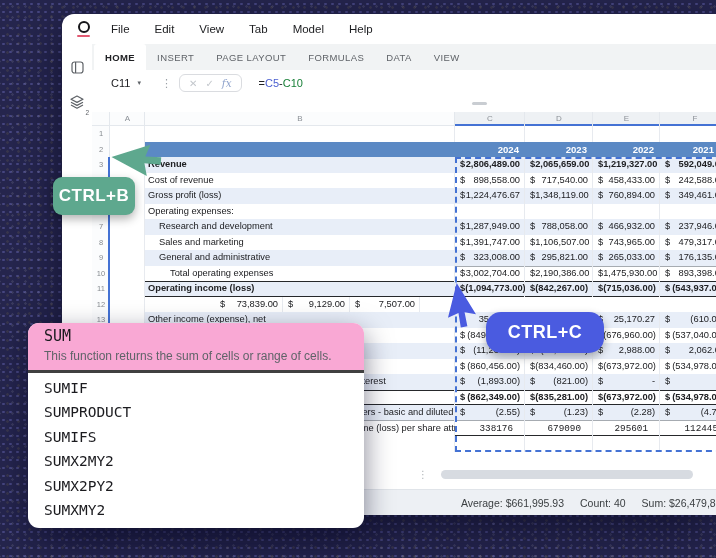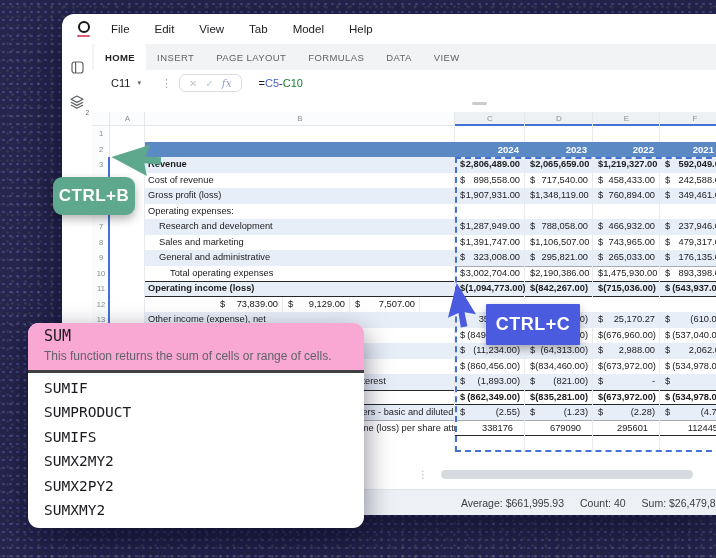--- a/index.html
+++ b/index.html
@@ -49,41 +49,41 @@
   .ch{height:14px;line-height:14px;font-size:8px;color:#8b9096;text-align:center;background:#fbfcfd;
     box-shadow:inset -1px 0 0 #e4e8ed, inset 0 -1px 0 #e4e8ed;flex:none;}
   .ch.gray{background:#eef1f4;}
   .ch.selu{box-shadow:inset -1px 0 0 #e4e8ed, inset 0 -2px 0 var(--accent);}
   .row{display:flex;height:15.5px;}
   .c{flex:none;font-size:9.3px;line-height:15.5px;color:#202124;overflow:hidden;white-space:nowrap;}
   .rowhdr{width:18px;background:#fbfcfd;color:#868a8f;font-size:7.5px;text-align:center;
     box-shadow:inset -1px 0 0 #e4e8ed;}
   .cb{padding-left:3px;}
   .num{display:flex;justify-content:space-between;padding:0 5px;}
-  .num.plain{justify-content:flex-end;padding-right:12px;}
+  .num.plain{justify-content:flex-end;padding-right:12px;font-family:Liberation Mono, monospace;}
   .shade{background:var(--tint);}
   .bold{font-weight:700;}
   .band{background:var(--bandblue);color:#fff;font-weight:700;font-size:9.6px;
     display:flex;justify-content:flex-end;padding-right:6px;}
   .selbox{position:absolute;left:363px;top:45px;width:277px;height:295px;
     border:2px dashed var(--accent);pointer-events:none;}
   .rowaccent{position:absolute;left:16px;top:45px;width:2px;height:295px;background:var(--accent);}
   .hscroll{position:absolute;left:0;right:0;top:356px;height:12px;display:flex;align-items:center;}
   .hdots{margin-left:326px;color:#b0b4b9;font-size:10px;}
   .pill{margin-left:13px;width:252px;height:9px;background:#d7dbe1;border-radius:5px;}
   
   .statusbar{position:absolute;left:0;right:0;bottom:0;height:26px;background:#edf0f4;
     border-top:1px solid #e0e4e9;display:flex;align-items:center;justify-content:flex-end;
     font-size:10.5px;color:#3c4043;border-radius:0 0 0 12px;overflow:hidden;}
   .statusinner{white-space:nowrap;margin-right:-26px;display:flex;gap:16px;}
   
   .badge{position:absolute;color:#fff;font-weight:700;display:flex;align-items:center;
     justify-content:center;box-shadow:0 4px 10px rgba(0,0,0,.3);letter-spacing:.5px;}
   #badgeB{left:53px;top:177px;width:82px;height:38px;border-radius:9px;background:var(--green);font-size:17px;}
-  #badgeC{left:486px;top:304px;width:94px;height:41px;border-radius:1px;background:var(--blue);font-size:18px;}
+  #badgeC{left:486px;top:312px;width:118px;height:41px;border-radius:15px;background:var(--blue);font-size:18px;}
   .cursor{position:absolute;pointer-events:none;}
   #curB{left:108px;top:150px;transform:rotate(-62deg);transform-origin:8px 5px;}
   #curC{left:452px;top:282px;transform:rotate(14deg);transform-origin:8px 5px;}
   .dropdown{position:absolute;left:28px;top:323px;width:336px;background:#fff;border-radius:11px;
     box-shadow:0 10px 28px rgba(10,10,40,.5);overflow:hidden;}
   .dd-head{background:#f9a8d4;padding:4px 16px 7px;border-bottom:3px solid #404040;}
   .dd-name{font-family:"DejaVu Sans Mono","Liberation Mono",monospace;font-size:15px;color:#1b1b1f;}
   .dd-desc{font-size:12px;color:#5f6368;margin-top:4px;}
   .dd-list{padding:3px 0 6px;}
   .dd-item{font-family:"DejaVu Sans Mono","Liberation Mono",monospace;font-size:14.5px;
@@ -224,21 +224,21 @@
               <span>$</span>
               <span>242,588.00</span>
             </div>
           </div>
           <div class="row">
             <div class="c rowhdr" style="width: 18px;">5</div>
             <div class="c" style="width: 35px; box-shadow: rgb(231, 234, 239) -1px 0px 0px inset;"></div>
             <div class="c cb shade" style="width: 310px; padding-left: 3px; box-shadow: rgb(231, 234, 239) -1px 0px 0px inset;">Gross profit (loss)</div>
             <div class="c shade num" style="width: 70px; box-shadow: rgb(231, 234, 239) -1px 0px 0px inset;">
               <span>$</span>
-              <span>1,907,931.00</span>
+              <span>1,224,476.67</span>
             </div>
             <div class="c shade num" style="width: 68px; box-shadow: rgb(231, 234, 239) -1px 0px 0px inset;">
               <span>$</span>
               <span>1,348,119.00</span>
             </div>
             <div class="c shade num" style="width: 67px; box-shadow: rgb(231, 234, 239) -1px 0px 0px inset;">
               <span>$</span>
               <span>760,894.00</span>
             </div>
             <div class="c shade num" style="width: 70px; box-shadow: rgb(231, 234, 239) -1px 0px 0px inset;">

